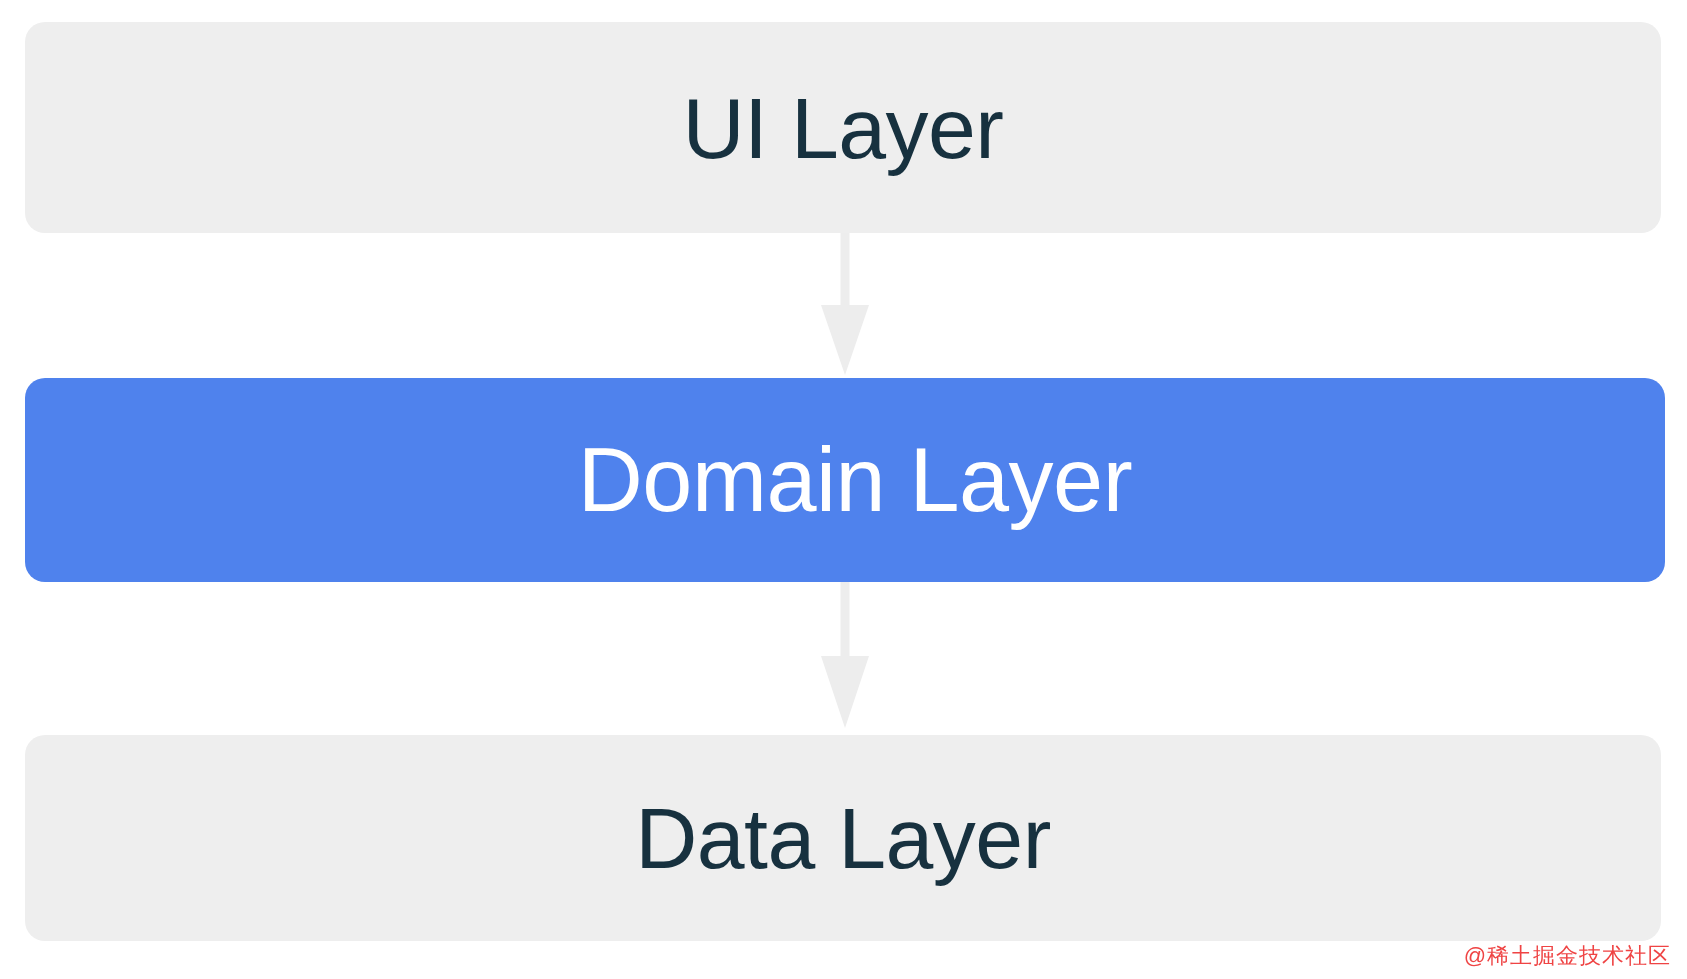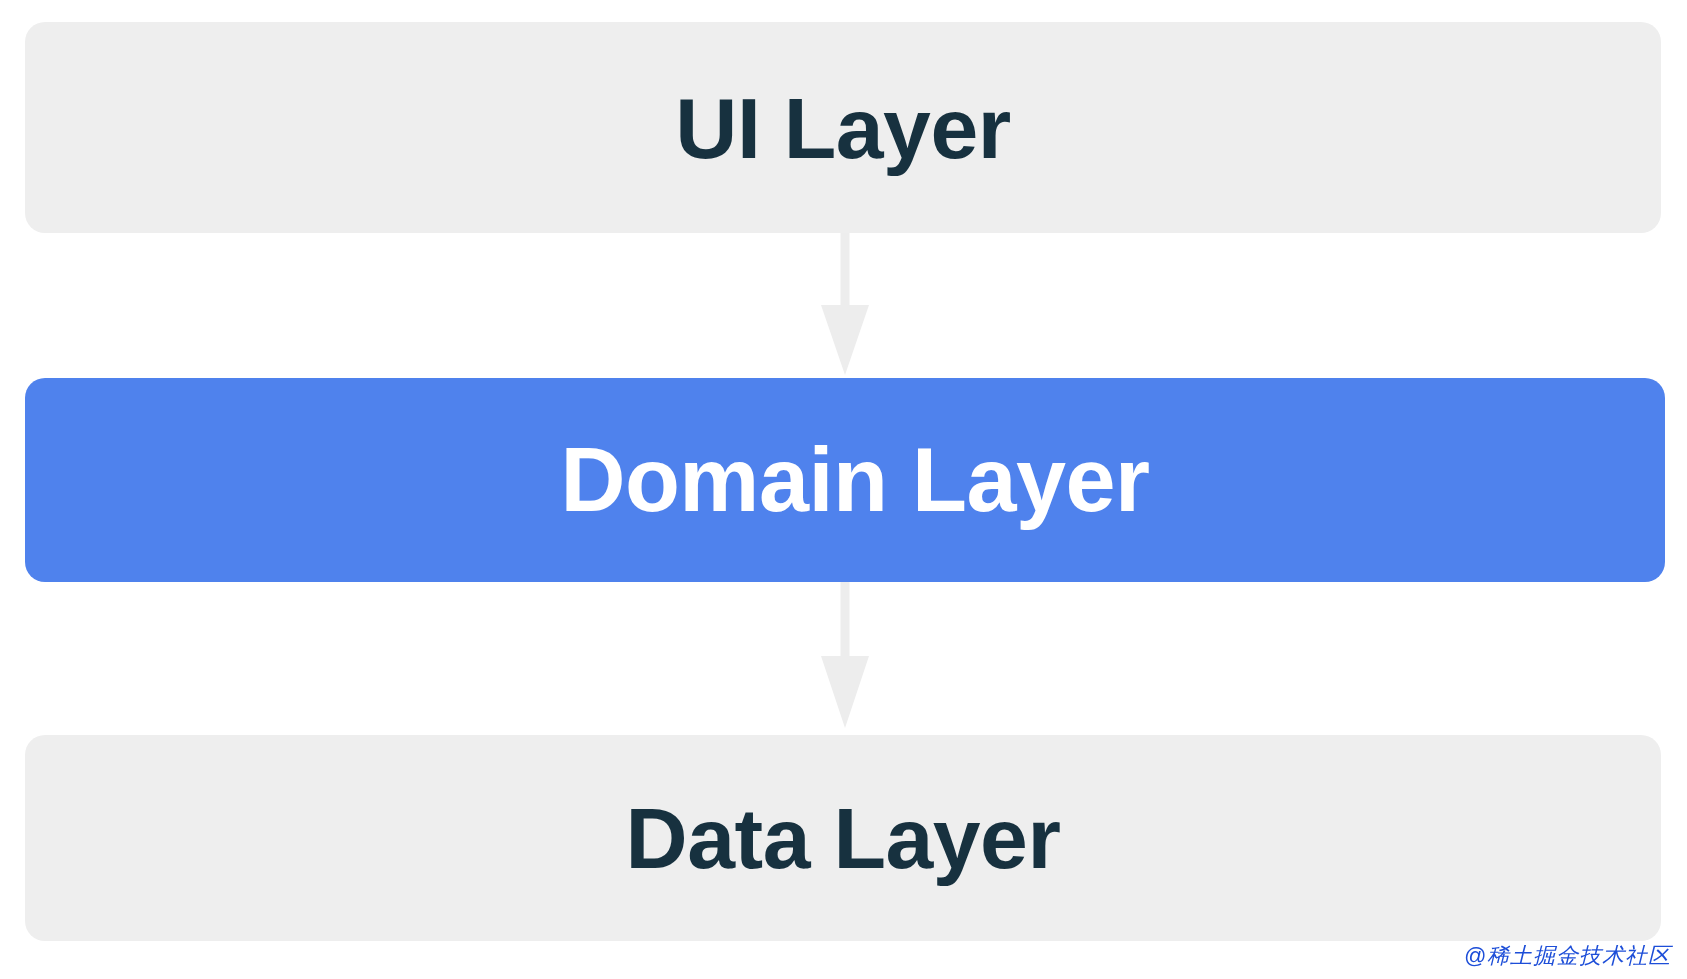--- a/index.html
+++ b/index.html
@@ -24,21 +24,21 @@
   .layer-box {
     position: absolute;
     display: flex;
     align-items: center;
     justify-content: center;
     box-sizing: border-box;
     border-radius: 20px;
     user-select: none;
   }
   .layer-label {
-    font-weight: 700;
+    font-weight: 400;
     letter-spacing: -0.5px;
     line-height: 1;
     white-space: nowrap;
   }
 
   
   #box-ui {
     left: 25px;
     top: 22px;
     width: 1636px;
@@ -97,25 +97,24 @@
     width: 100%;
     height: 100%;
   }
 
   
   #watermark {
     position: absolute;
     right: 16px;
     bottom: 8px;
     font-size: 22px;
-    color: #1d4ed8;
+    color: #ef4444;
     letter-spacing: 1px;
     white-space: nowrap;
     user-select: none;
-    font-style: italic;
   }
 </style>
 </head>
 <body>
 
 <div id="canvas">
 
   <div class="layer-box" id="box-ui">
     <span class="layer-label">UI Layer</span>
   </div>

